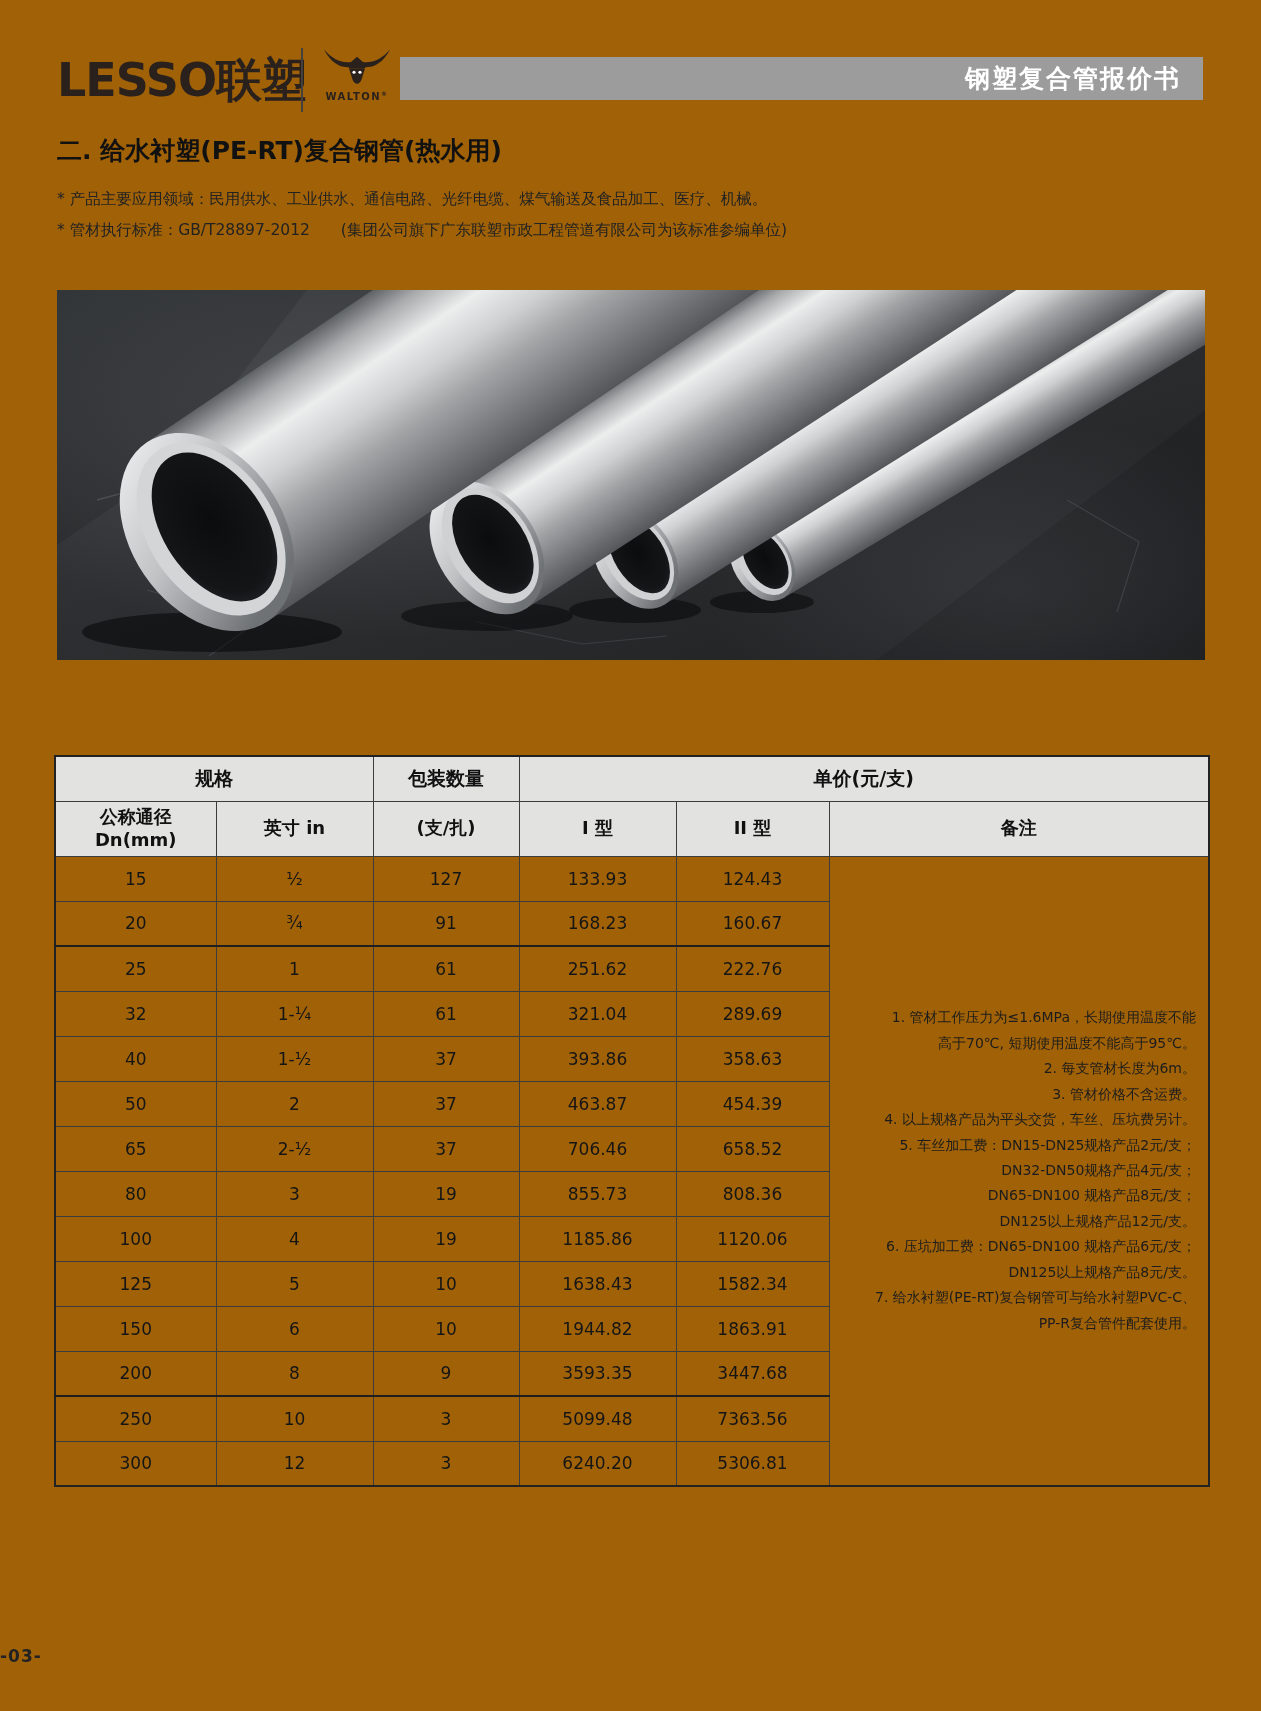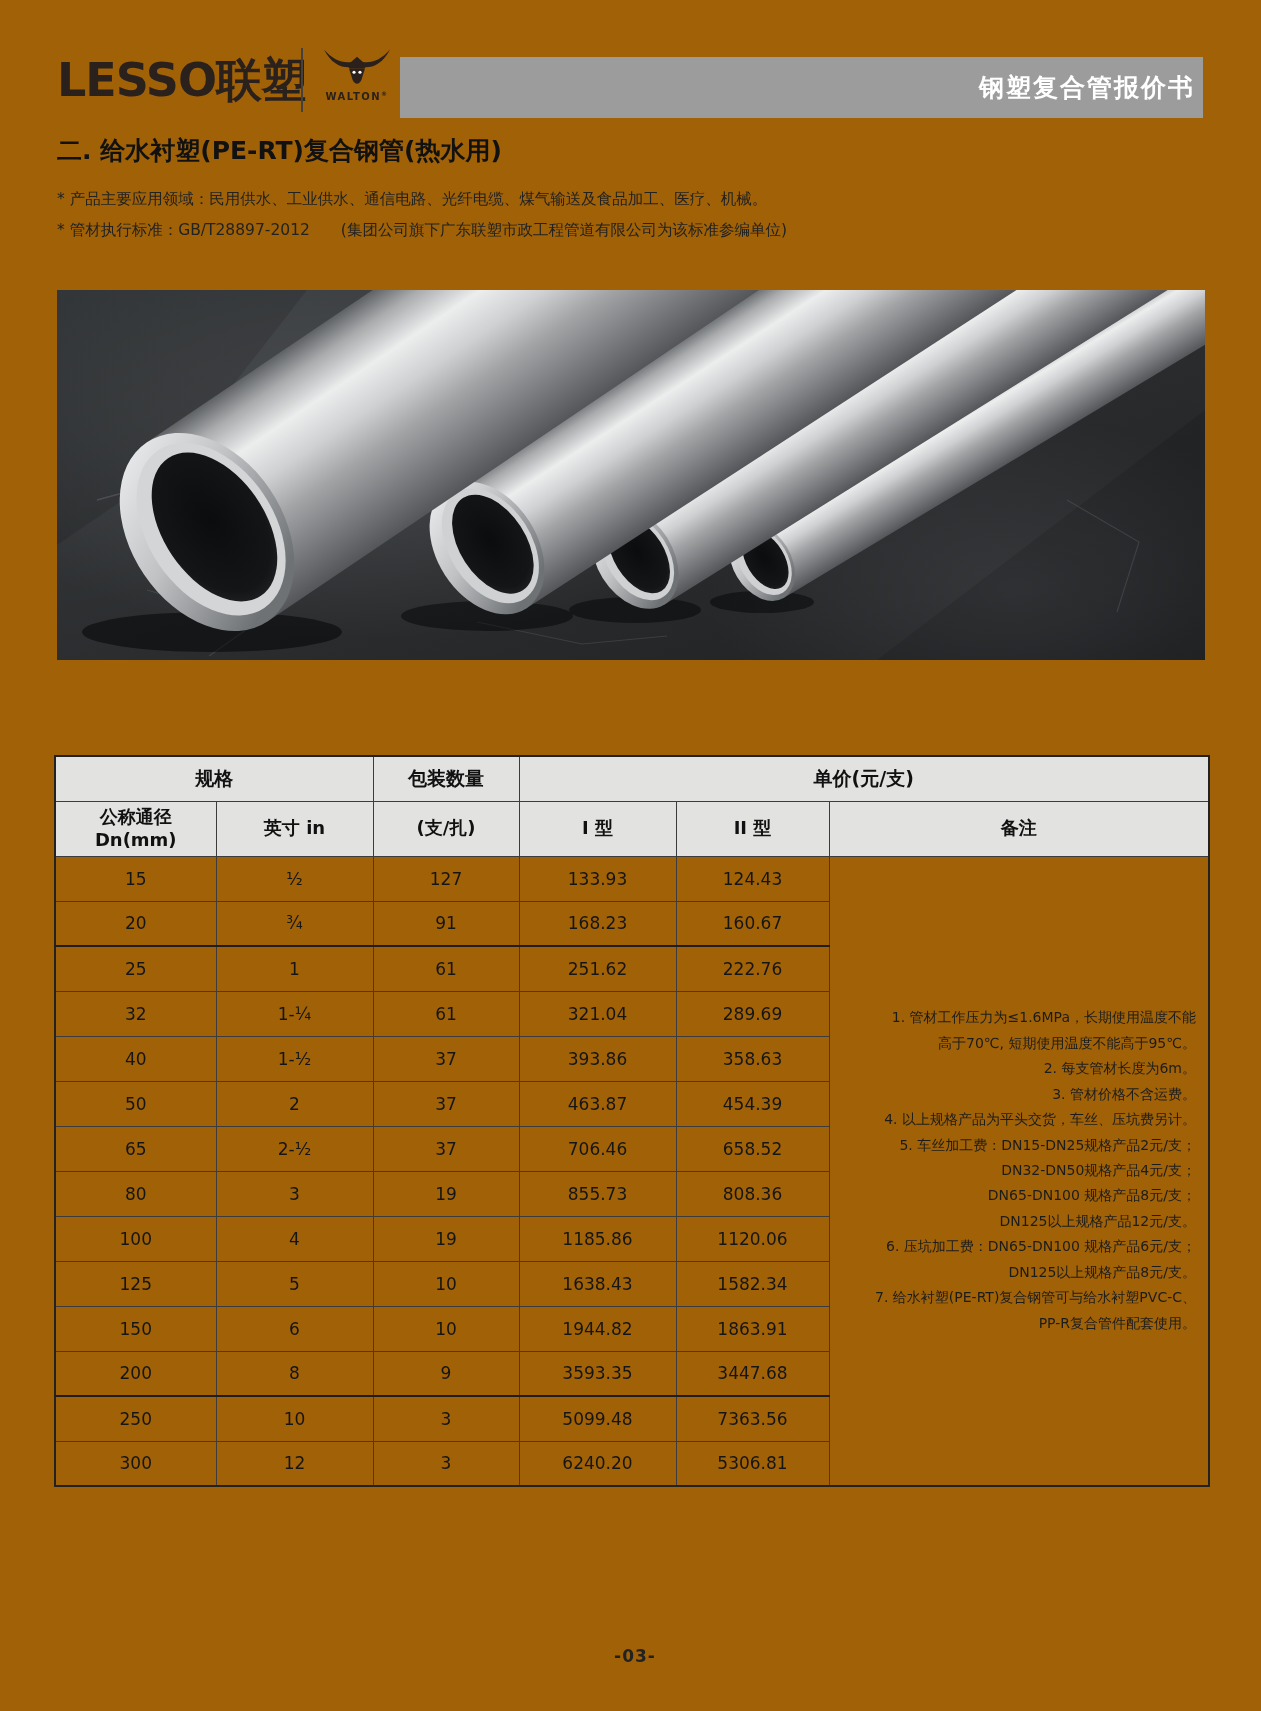--- a/index.html
+++ b/index.html
@@ -6,21 +6,21 @@
   body{font-family:"DejaVu Sans","Liberation Sans",sans-serif;color:#1a1a1a;}
   .page{position:relative;width:1261px;height:1711px;background:#a16207;margin:0 auto;overflow:hidden;}
 
   
   .logo-text{position:absolute;left:57px;top:52px;font-size:46px;font-weight:800;color:#2b211c;letter-spacing:-1px;line-height:56px;}
   .logo-divider{position:absolute;left:301px;top:48px;width:2px;height:64px;background:#44403c;}
   .walton{position:absolute;left:318px;top:48px;width:78px;text-align:center;}
   .walton svg{display:block;margin:0 auto;}
   .walton-label{font-size:10px;font-weight:700;color:#2b211c;letter-spacing:1.5px;margin-top:2px;}
   .walton-label sup{font-size:6px;}
-  .banner{position:absolute;left:400px;top:57px;width:803px;height:61px;background:#9c9c9c;display:flex;align-items:center;justify-content:flex-end;padding-right:8px;box-sizing:border-box;}
+  .banner{position:absolute;left:400px;top:57px;width:803px;height:43px;background:#9c9c9c;display:flex;align-items:center;justify-content:flex-end;padding-right:22px;box-sizing:border-box;}
   .banner-text{color:#ffffff;font-size:25px;font-weight:700;letter-spacing:2px;}
 
   
   .sec-title{position:absolute;left:57px;top:134px;font-size:25px;font-weight:800;color:#111;text-align:center;}
   .bullet{position:absolute;left:57px;font-size:15.5px;color:#222;}
   .bullet-1{top:189px;}
   .bullet-2{top:220px;}
 
   
   .photo{position:absolute;left:57px;top:290px;width:1148px;height:370px;overflow:hidden;background:#26282a;}
@@ -35,21 +35,21 @@
   tr.shead{height:55px;}
   tr.shead th{font-size:18px;line-height:1.25;}
   tbody tr{height:45px;}
   tbody td{font-size:17px;color:#151515;}
   tr.thick-sep td{border-bottom:2.5px solid #1e1e1e;}
   .preline{white-space:pre-line;}
   td.notes{ text-align:right;vertical-align:middle;padding:10px 12px 10px 16px;}
   .note{margin:0;font-size:14px;line-height:1.82;color:#1c1c1c;white-space:pre-line;padding-left:1.45em;text-indent:-1.45em;}
 
   
-  .page-num{position:absolute;left:9px;right:0;top:1646px;text-align:center;font-size:17px;font-weight:600;letter-spacing:1px;color:#222;}
+  .page-num{position:absolute;left:0;right:0;top:1646px;font-size:17px;font-weight:600;letter-spacing:1px;color:#222;}
 </style>
 </head>
 <body>
 
 <div class="page">
 
   <div class="logo-text">LESSO联塑</div>
   <div class="logo-divider"></div>
   <div class="walton">
     <span>

